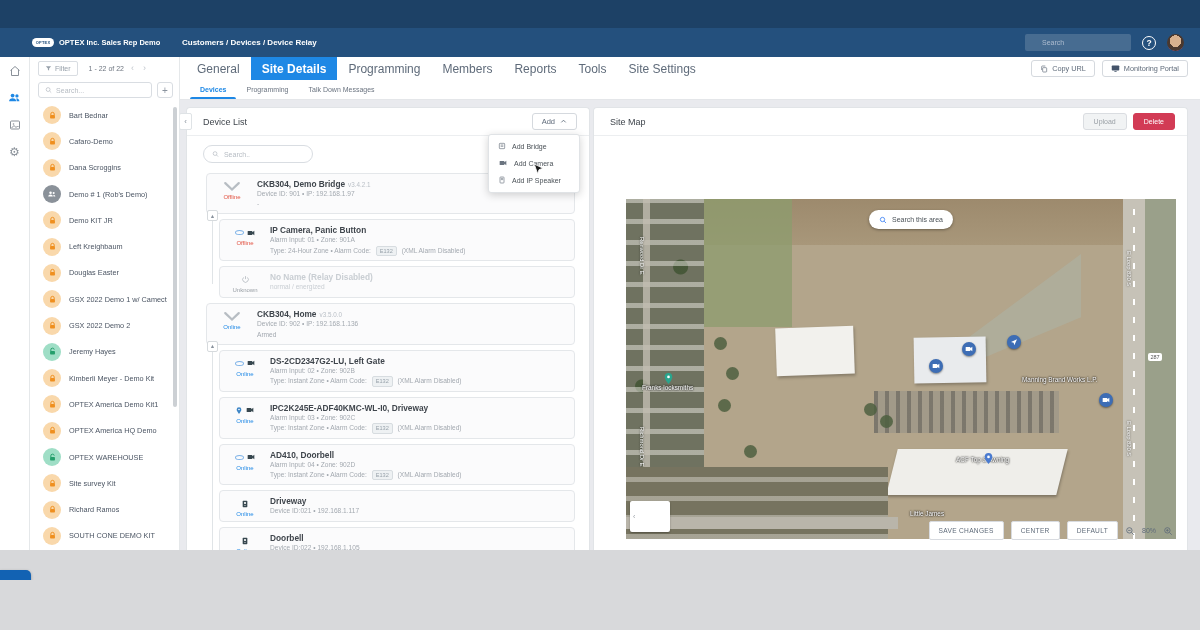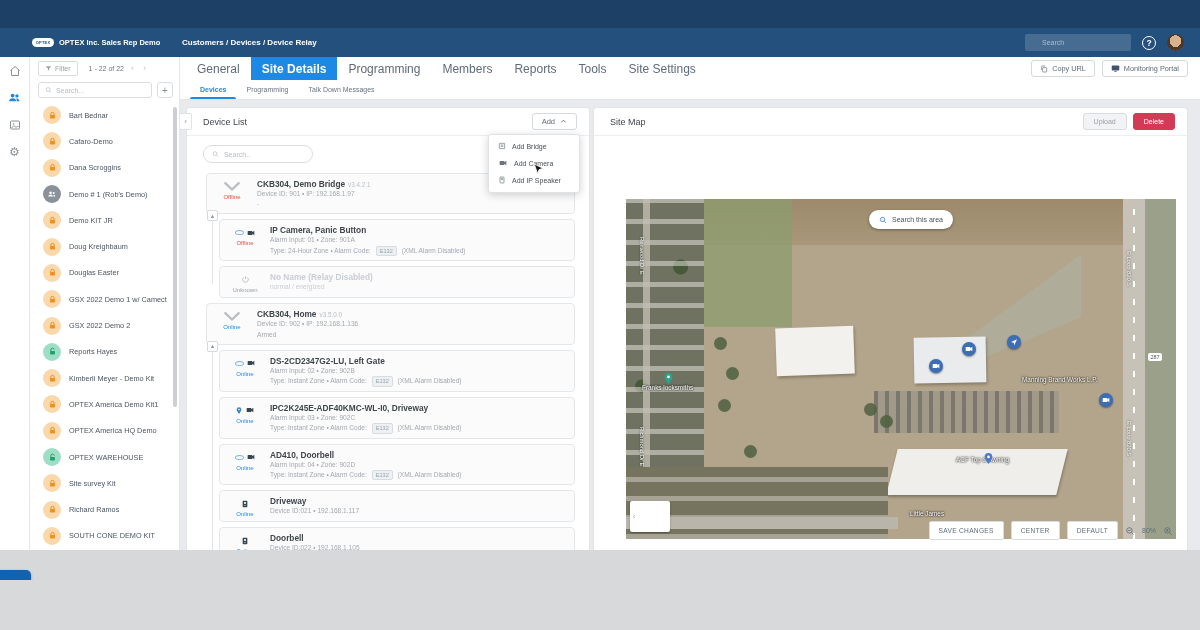--- a/index.html
+++ b/index.html
@@ -272,21 +272,21 @@
           </span>
           <span class="sb-label">Demo KIT JR</span>
         </div>
         <div class="sb-item">
           <span class="cust-av orange">
             <svg viewBox="0 0 24 24" width="9" height="9">
               <path d="M7.5 11V8a4.5 4.5 0 0 1 9 0v3" fill="none" stroke="#ef8f1f" stroke-width="2.6"></path>
               <rect x="5.5" y="10.5" width="13" height="9.5" rx="2" fill="#ef8f1f"></rect>
             </svg>
           </span>
-          <span class="sb-label">Doug Kreighbaum</span>
+          <span class="sb-label">Left Kreighbaum</span>
         </div>
         <div class="sb-item">
           <span class="cust-av orange">
             <svg viewBox="0 0 24 24" width="9" height="9">
               <path d="M7.5 11V8a4.5 4.5 0 0 1 9 0v3" fill="none" stroke="#ef8f1f" stroke-width="2.6"></path>
               <rect x="5.5" y="10.5" width="13" height="9.5" rx="2" fill="#ef8f1f"></rect>
             </svg>
           </span>
           <span class="sb-label">Douglas Easter</span>
         </div>
@@ -308,21 +308,21 @@
           </span>
           <span class="sb-label">GSX 2022 Demo 2</span>
         </div>
         <div class="sb-item">
           <span class="cust-av green">
             <svg viewBox="0 0 24 24" width="9" height="9">
               <path d="M7.5 11V8a4.5 4.5 0 0 1 9-1" fill="none" stroke="#249e6b" stroke-width="2.6"></path>
               <rect x="5.5" y="10.5" width="13" height="9.5" rx="2" fill="#249e6b"></rect>
             </svg>
           </span>
-          <span class="sb-label">Reports Hayes</span>
+          <span class="sb-label">Jeremy Hayes</span>
         </div>
         <div class="sb-item">
           <span class="cust-av orange">
             <svg viewBox="0 0 24 24" width="9" height="9">
               <path d="M7.5 11V8a4.5 4.5 0 0 1 9 0v3" fill="none" stroke="#ef8f1f" stroke-width="2.6"></path>
               <rect x="5.5" y="10.5" width="13" height="9.5" rx="2" fill="#ef8f1f"></rect>
             </svg>
           </span>
           <span class="sb-label">Kimberli Meyer - Demo Kit</span>
         </div>

